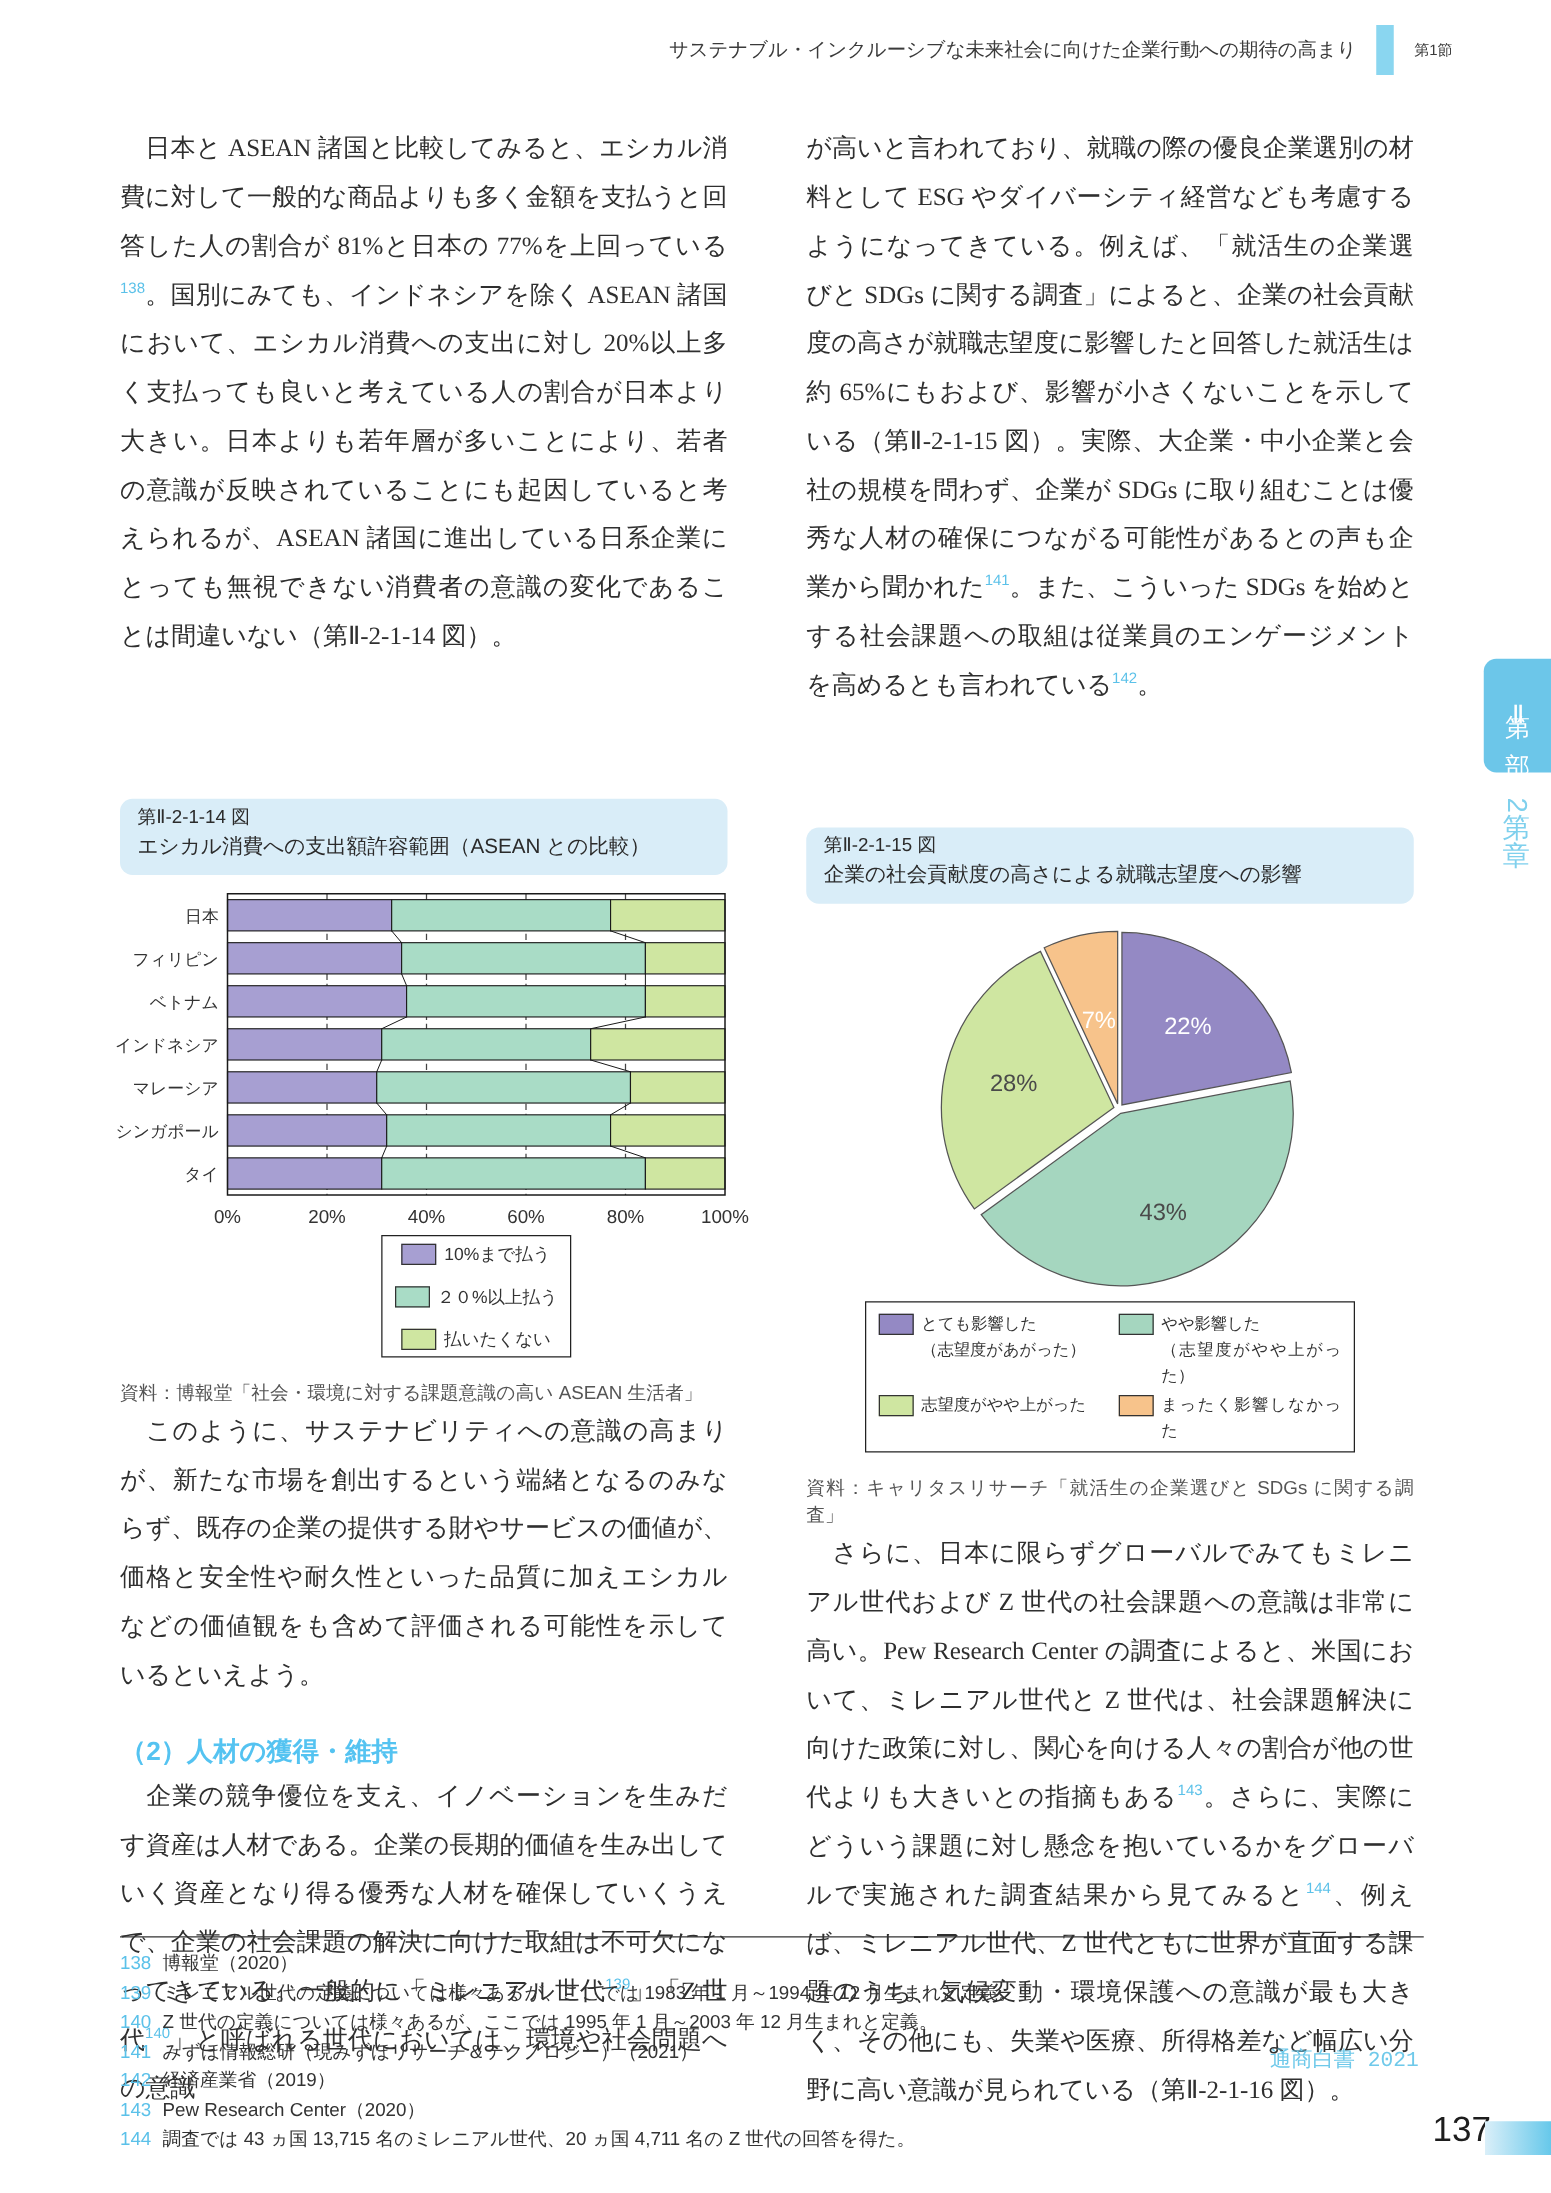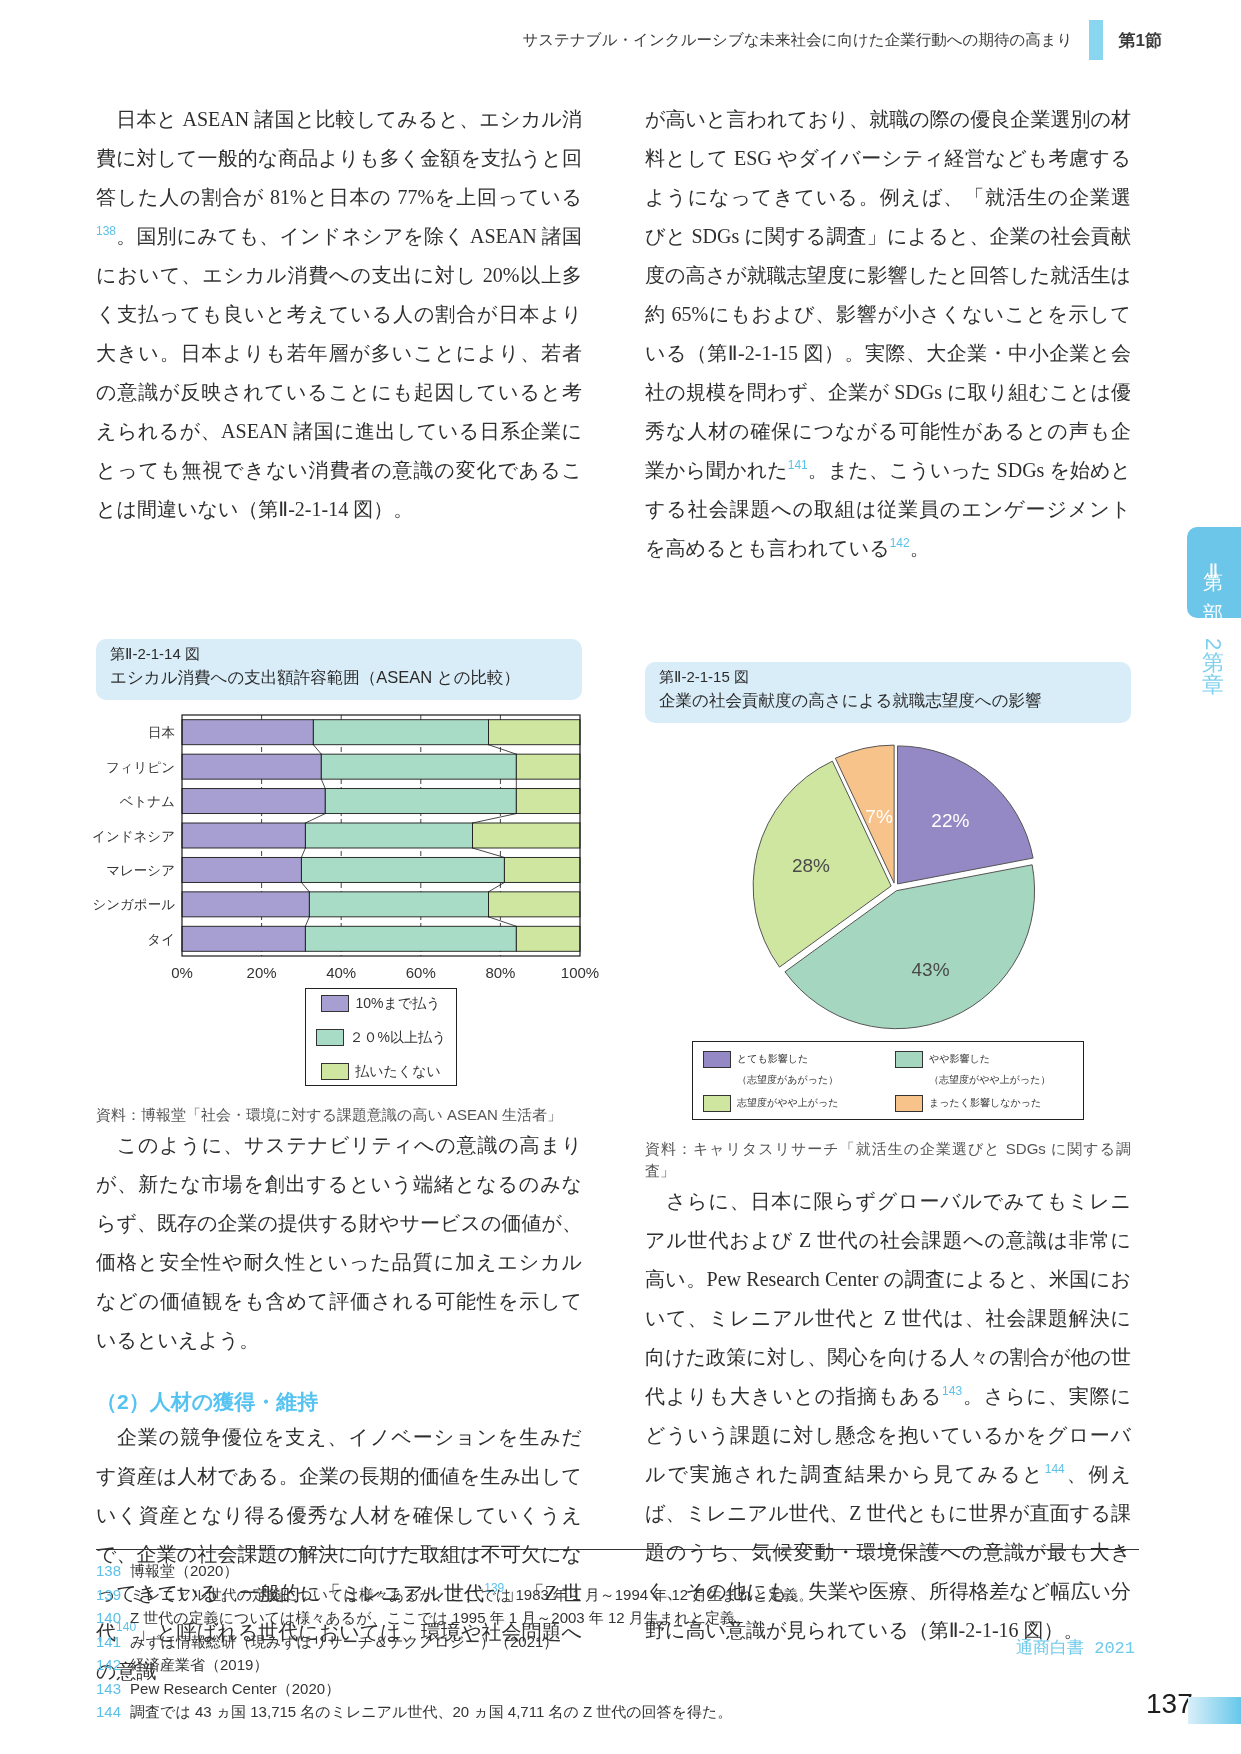--- a/index.html
+++ b/index.html
@@ -6,21 +6,21 @@
   .page { position:relative; width:1241px; height:1754px; background:#ffffff;
           font-family:"Liberation Serif", serif; color:#2f2f2f; overflow:hidden; }
   svg { overflow:visible; }
   svg text { font-family:"Liberation Sans", sans-serif; }
 
   
   .header { position:absolute; top:20px; left:0; width:1162px; display:flex; align-items:center;
             justify-content:flex-end; gap:16px; font-family:"Liberation Sans", sans-serif;
             font-size:15.5px; color:#3a3a3a; }
   .header-bar { width:14px; height:40px; background:#8ad6f0; }
-  .header-section { font-size:17px;font-weight:bold; }
+  .header-section { font-size:12px; }
 
   
   .col { position:absolute; top:100px; width:486px; font-size:20px; line-height:39px;
          text-align:justify; }
   .col-left { left:96px; }
   .col-right { left:645px; }
   p.body { margin:0; }
   sup.ref { color:#5bc1e9; font-family:"Liberation Sans", sans-serif; font-size:12px;
             line-height:0; vertical-align:super; }
 
@@ -33,21 +33,21 @@
   .fig-heading { font-size:16.5px; line-height:24px; }
   .chart-svg { display:block; margin-top:12px; }
   .legend-row { display:flex; justify-content:center; }
   .bar-legend-wrap { width:402px; margin-left:84px; margin-top:4px; }
   .legend-box { display:inline-flex; gap:14px; border:1.4px solid #222; padding:4px 10px;
                 font-size:14px; line-height:20px; color:#333; align-items:center;flex-direction:column; }
   .legend-item { display:flex; align-items:center; gap:6px; white-space:nowrap; }
   .swatch { width:26px; height:15px; border:1px solid #333; flex:0 0 auto; }
   .pie-legend-wrap { margin-top:8px; }
   .pie-legend { display:grid; grid-template-columns:1fr 1fr; gap:2px 14px; border:1.4px solid #222;
-                padding:6px 10px; font-size:10px; line-height:21px; color:#333;
+                padding:6px 10px; font-size:13px; line-height:21px; color:#333;
                 font-family:"Liberation Sans", sans-serif; width:392px; box-sizing:border-box; }
   .pie-legend .legend-item { align-items:flex-start; white-space:normal; }
   .pie-legend .swatch { margin-top:3px; }
   .legend-sub { display:block; }
   .fig-source { font-size:15px; line-height:22px; color:#555; margin-top:18px;
                 font-family:"Liberation Sans", sans-serif; }
 
   .section-heading { margin-top:26px; color:#54c3f1; font-family:"Liberation Sans", sans-serif;
                      font-weight:bold; font-size:21px; line-height:32px; text-align:left; }
   .p-after-fig { margin-top:40px; }

